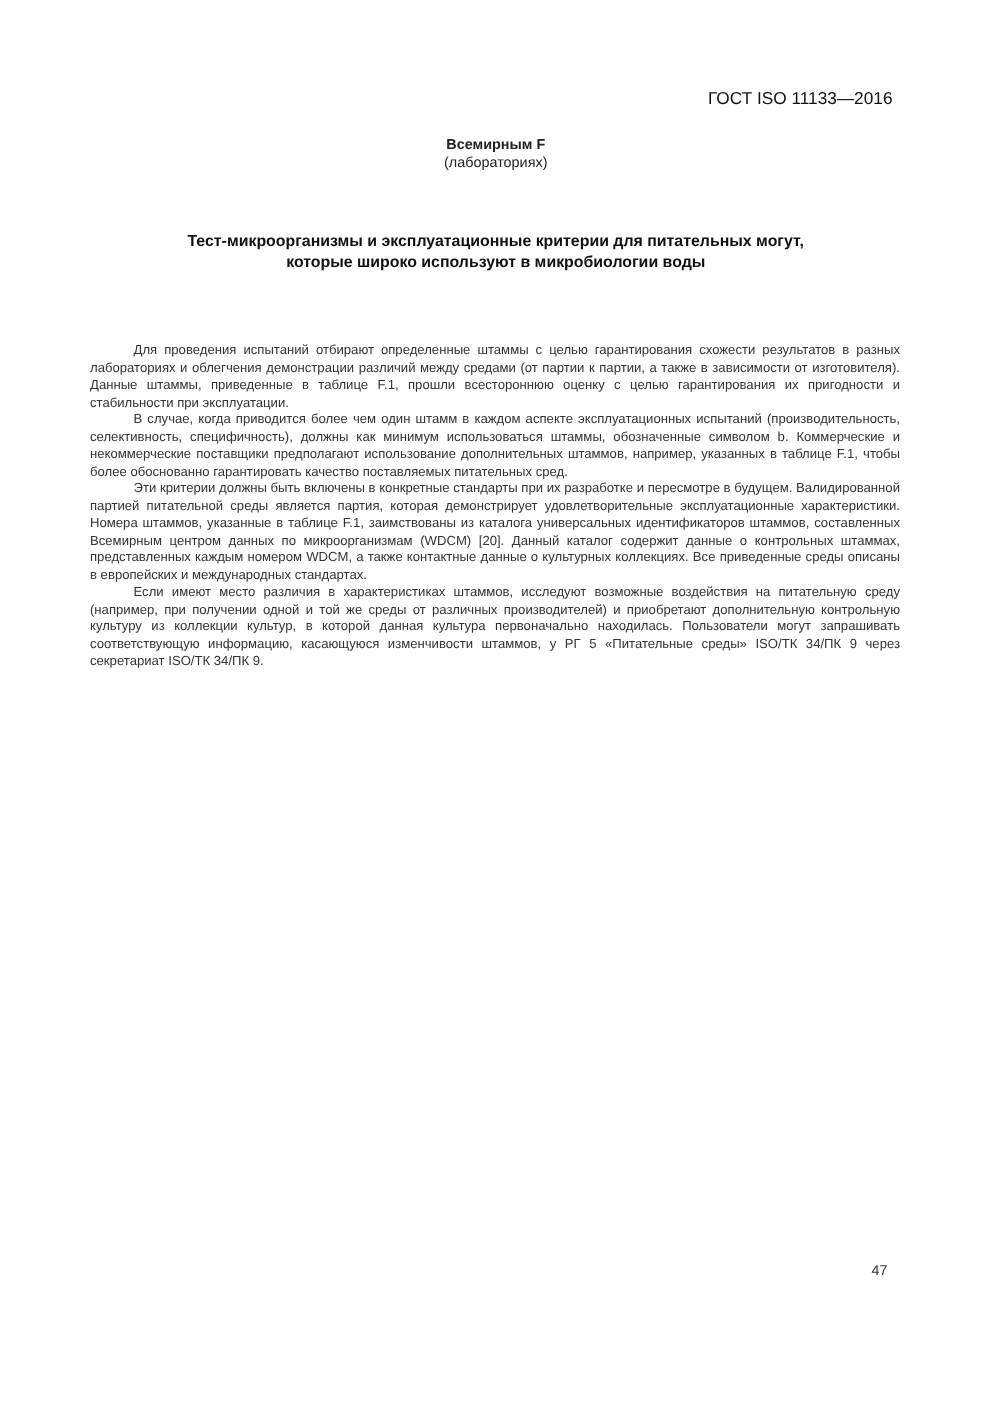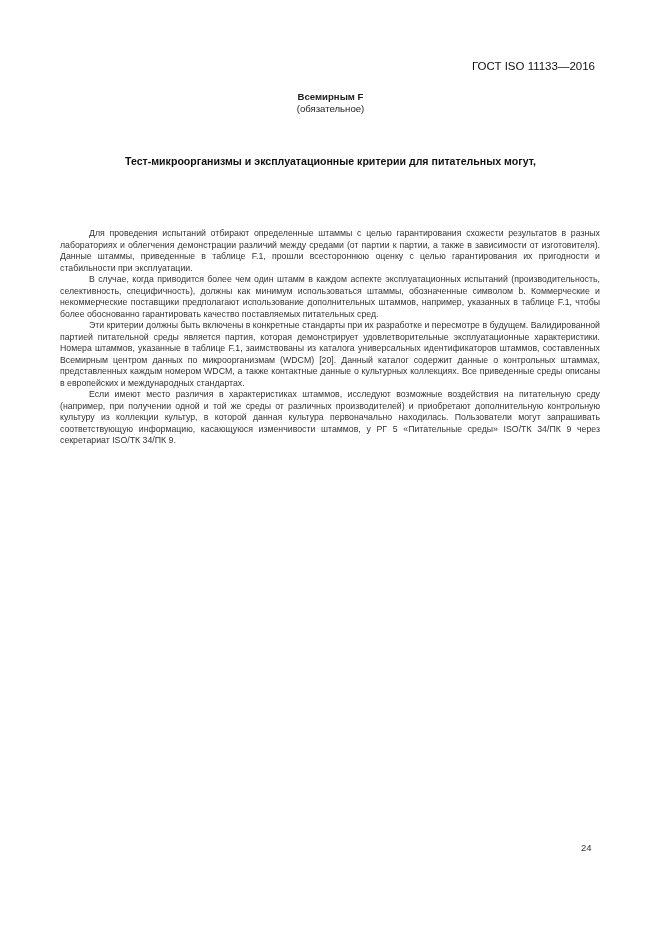--- a/index.html
+++ b/index.html
@@ -13,27 +13,28 @@
   .body p { margin: 0; text-indent: 29px; text-align: justify; }
   .pageno { position: absolute; top: 842px; left: 581px; font-size: 9.5px; color: #333; }
 </style>
 </head>
 <body>
 
 <div class="header-code">ГОСТ ISO 11133—2016</div>
 
 <div class="annex">
   <div class="t1">Всемирным F</div>
-  <div>(обязательное)</div>
+  <div>(лабораториях)</div>
 </div>
 
 <div class="title">
   <div>Тест-микроорганизмы и эксплуатационные критерии для питательных могут,</div>
+  <div>которые широко используют в микробиологии воды</div>
 </div>
 
 <div class="body">
   <p>Для проведения испытаний отбирают определенные штаммы с целью гарантирования схожести результатов в разных лабораториях и облегчения демонстрации различий между средами (от партии к партии, а также в зависимости от изготовителя). Данные штаммы, приведенные в таблице F.1, прошли всестороннюю оценку с целью гарантирования их пригодности и стабильности при эксплуатации.</p>
   <p>В случае, когда приводится более чем один штамм в каждом аспекте эксплуатационных испытаний (производительность, селективность, специфичность), должны как минимум использоваться штаммы, обозначенные символом b. Коммерческие и некоммерческие поставщики предполагают использование дополнительных штаммов, например, указанных в таблице F.1, чтобы более обоснованно гарантировать качество поставляемых питательных сред.</p>
   <p>Эти критерии должны быть включены в конкретные стандарты при их разработке и пересмотре в будущем. Валидированной партией питательной среды является партия, которая демонстрирует удовлетворительные эксплуатационные характеристики. Номера штаммов, указанные в таблице F.1, заимствованы из каталога универсальных идентификаторов штаммов, составленных Всемирным центром данных по микроорганизмам (WDCM) [20]. Данный каталог содержит данные о контрольных штаммах, представленных каждым номером WDCM, а также контактные данные о культурных коллекциях. Все приведенные среды описаны в европейских и международных стандартах.</p>
   <p>Если имеют место различия в характеристиках штаммов, исследуют возможные воздействия на питательную среду (например, при получении одной и той же среды от различных производителей) и приобретают дополнительную контрольную культуру из коллекции культур, в которой данная культура первоначально находилась. Пользователи могут запрашивать соответствующую информацию, касающуюся изменчивости штаммов, у РГ 5 «Питательные среды» ISO/ТК 34/ПК 9 через секретариат ISO/ТК 34/ПК 9.</p>
 </div>
 
-<div class="pageno">24</div>
+<div class="pageno">47</div>
 
 </body></html>

